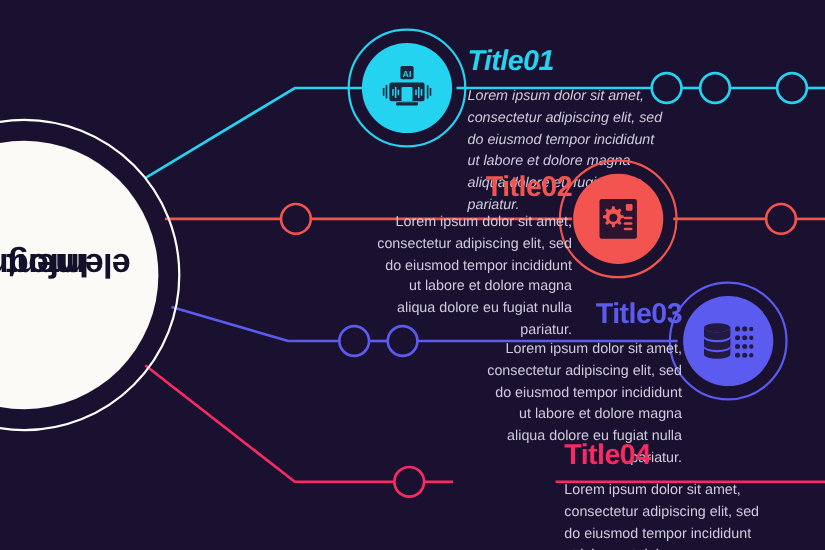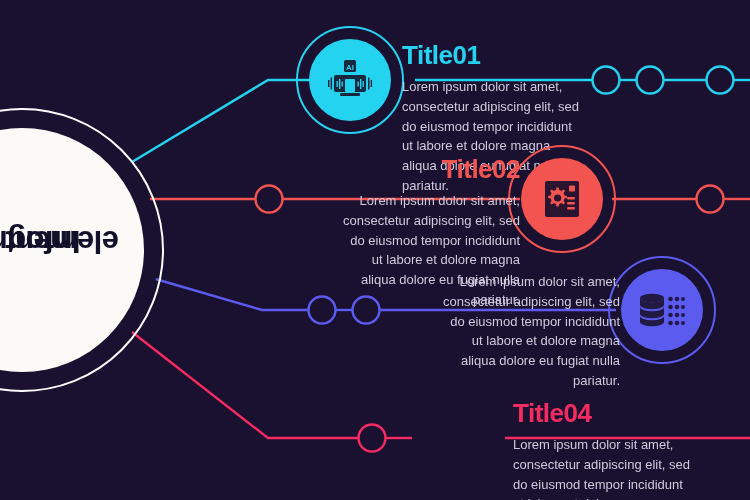--- a/index.html
+++ b/index.html
@@ -171,21 +171,21 @@
     <div class="hero-gap"></div>
     <div class="hero-disc"></div>
     <div class="hero-label">
       <span>
         <span>Infographic</span><br>
         <span>element</span>
       </span>
     </div>
   </div>
 
-  <div class="node" style="left:296px; top:26px; width:108px; height:108px; color:#24d3f0;">
+  <div class="node" style="left:316px; top:26px; width:108px; height:108px; color:#24d3f0;">
     <div class="outer"></div>
     <div class="disc"></div>
     <div class="glyph">
       <svg width="46" height="42" viewBox="0 0 46 42" xmlns="http://www.w3.org/2000/svg">
         <rect x="17" y="1" width="12" height="12" rx="1.6" fill="#17283f"></rect>
         <text x="23" y="10.6" font-family="Liberation Sans, sans-serif" font-size="8" font-weight="bold" fill="#24d3f0" text-anchor="middle">AI</text>
         <rect x="7" y="16" width="32" height="17" rx="2" fill="#17283f"></rect>
         <rect x="18" y="20" width="10" height="13" rx="1.2" fill="#24d3f0"></rect>
         <g fill="#24d3f0">
           <rect x="9.5" y="22" width="1.4" height="6"></rect>
@@ -198,21 +198,21 @@
         <g fill="#17283f">
           <rect x="1" y="21" width="1.5" height="7"></rect>
           <rect x="3.6" y="18.5" width="1.5" height="12"></rect>
           <rect x="41" y="18.5" width="1.5" height="12"></rect>
           <rect x="43.6" y="21" width="1.5" height="7"></rect>
         </g>
         <rect x="13" y="34" width="20" height="3" rx="1.2" fill="#17283f"></rect>
       </svg>
     </div>
   </div>
-  <div class="tblock align-l" style="left:402px; top:42px;">
+  <div class="tblock align-l" style="left:425px; top:42px;font-style:italic;">
     <div class="ttl" style="color:#24d3f0;">Title01</div>
     <div class="body">Lorem ipsum dolor sit amet, consectetur adipiscing elit, sed do eiusmod tempor incididunt ut labore et dolore magna aliqua dolore eu fugiat nulla pariatur.</div>
   </div>
 
   <div class="node" style="left:508px; top:145px; width:108px; height:108px; color:#f4544f;">
     <div class="outer"></div>
     <div class="disc"></div>
     <div class="glyph">
       <svg width="42" height="42" viewBox="0 0 42 42" xmlns="http://www.w3.org/2000/svg">
         <path d="M6 3 h30 a2 2 0 0 1 2 2 v32 a2 2 0 0 1 -2 2 h-30 a2 2 0 0 1 -2 -2 v-32 a2 2 0 0 1 2 -2 z" fill="#2a1430"></path>
@@ -256,20 +256,21 @@
             <circle cx="38" cy="23" r="2.3"></circle>
             <circle cx="44" cy="23" r="2"></circle>
           <circle cx="31.5" cy="31" r="2.3"></circle>
             <circle cx="38" cy="31" r="2.3"></circle>
             <circle cx="44" cy="31" r="2"></circle>
         </g>
       </svg>
     </div>
   </div>
   <div class="tblock align-r" style="left:440px; top:272px;">
+    <div class="ttl" style="color:#5b5bf0;">Title03</div>
     <div class="body">Lorem ipsum dolor sit amet, consectetur adipiscing elit, sed do eiusmod tempor incididunt ut labore et dolore magna aliqua dolore eu fugiat nulla pariatur.</div>
   </div>
 
   <div class="tblock align-l" style="left:513px; top:400px;">
     <div class="ttl" style="color:#f72b62;">Title04</div>
     <div class="body">Lorem ipsum dolor sit amet, consectetur adipiscing elit, sed do eiusmod tempor incididunt ut labore et dolore magna aliqua dolore eu fugiat nulla pariatur.</div>
   </div>
 
 </div>
 

